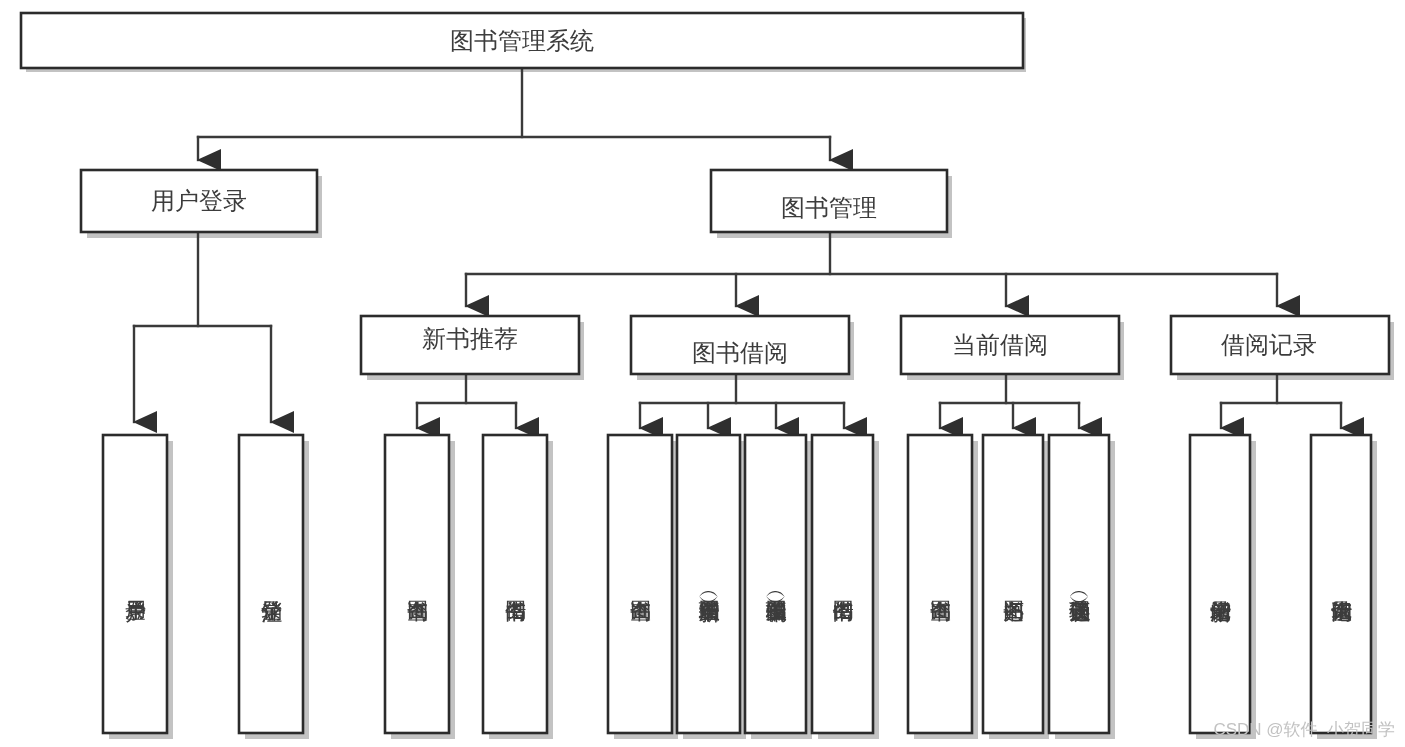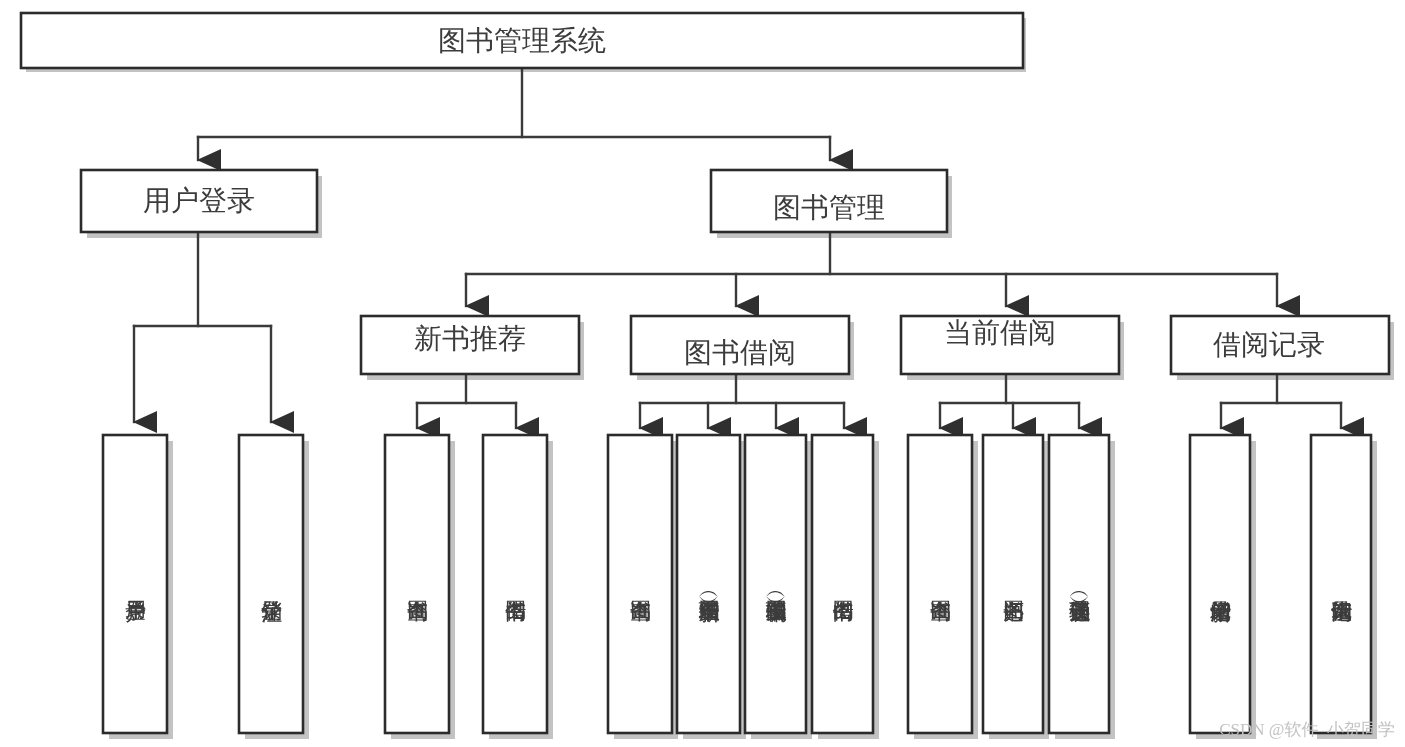--- a/index.html
+++ b/index.html
@@ -50,38 +50,38 @@
     display: flex;
     align-items: center;
     justify-content: center;
     color: #3c3c3c;
     font-family: "DejaVu Sans", "Liberation Sans", sans-serif;
     letter-spacing: 0px;
     pointer-events: none;
     white-space: nowrap;
   }
   .node-label.horizontal {
-    font-size: 28px;
+    font-size: 24px;
   }
   .node-label.vertical {
     writing-mode: vertical-rl;
     text-orientation: upright;
     font-size: 21px;
     line-height: 1.12;
   }
   .label-root {
     font-size: 22px;
   }
   .watermark {
     position: absolute;
     right: 10px;
     bottom: 6px;
     font-size: 17px;
     color: #c2c2c2;
-    font-family: Liberation Serif, serif;
+    font-family: Liberation Sans, sans-serif;
     white-space: nowrap;
     pointer-events: none;
   }
 </style>
 </head>
 <body>
 
 <div id="diagram-root">
 
   <svg class="canvas" viewBox="0 0 1405 747">
@@ -183,21 +183,21 @@
     </g>
   </svg>
 
   <div class="node-label horizontal label-root" style="left:21px; top:13px; width:1002px; height:55px;">图书管理系统</div>
 
   <div class="node-label horizontal" style="left:81px; top:170px; width:236px; height:62px;">用户登录</div>
   <div class="node-label horizontal" style="left:711px; top:170px; width:236px; height:76px;">图书管理</div>
 
   <div class="node-label horizontal" style="left:361px; top:316px; width:218px; height:46px;">新书推荐</div>
   <div class="node-label horizontal" style="left:631px; top:316px; width:218px; height:74px;">图书借阅</div>
-  <div class="node-label horizontal" style="left:901px; top:304px; width:198px; height:58px;">当前借阅</div>
+  <div class="node-label horizontal" style="left:901px; top:316px; width:198px; height:58px;">当前借阅</div>
   <div class="node-label horizontal" style="left:1171px; top:316px; width:196px; height:58px;">借阅记录</div>
 
   <div class="node-label vertical" style="left:103px; top:435px; width:64px; height:298px;">用户登录</div>
   <div class="node-label vertical" style="left:239px; top:435px; width:64px; height:298px;">注销登录</div>
   <div class="node-label vertical" style="left:385px; top:435px; width:64px; height:298px;">查询图书</div>
   <div class="node-label vertical" style="left:483px; top:435px; width:64px; height:298px;">借阅图书</div>
   <div class="node-label vertical" style="left:608px; top:435px; width:64px; height:298px;">查询图书</div>
   <div class="node-label vertical" style="left:677px; top:435px; width:63px; height:298px;">新增图书（管理员）</div>
   <div class="node-label vertical" style="left:745px; top:435px; width:61px; height:298px;">编辑图书（管理员）</div>
   <div class="node-label vertical" style="left:812px; top:435px; width:61px; height:298px;">借阅图书</div>

